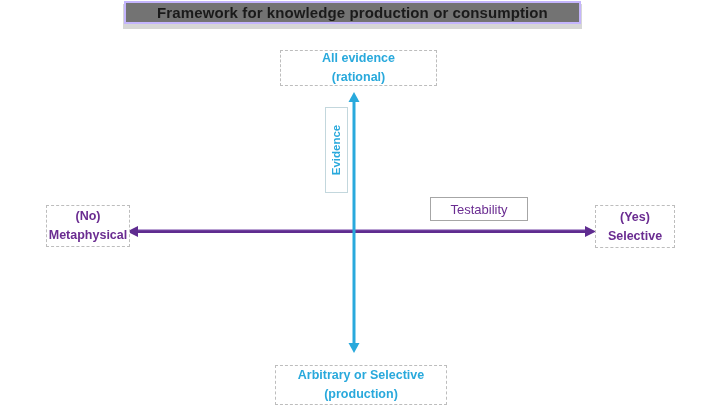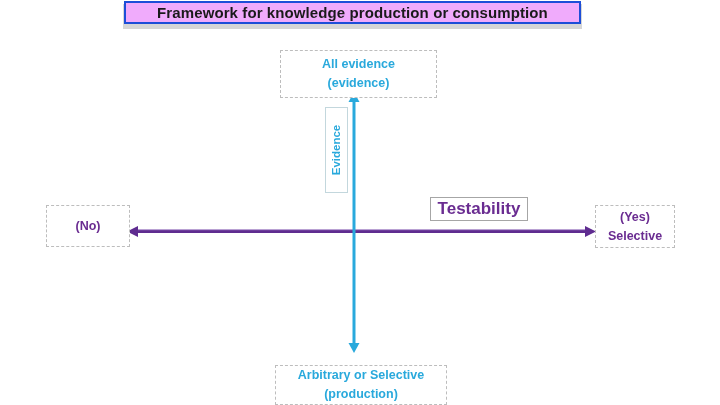--- a/index.html
+++ b/index.html
@@ -17,22 +17,22 @@
   }
 
   
   .title-box {
     position: absolute;
     left: 124px;
     top: 1px;
     width: 457px;
     height: 23px;
     box-sizing: border-box;
-    border: 2px solid #1d4ed8;
-    background: #f0abfc;
+    border: 2px solid #c4b5fd;
+    background: #737373;
     box-shadow: 0 4px 0 1px #d6d6d6;
     display: flex;
     align-items: center;
     justify-content: center;
   }
   .title-box span {
     font-size: 15px;
     font-weight: bold;
     color: var(--title_text);
     white-space: nowrap;
@@ -63,21 +63,21 @@
     display: flex;
     flex-direction: column;
     align-items: center;
     justify-content: center;
     text-align: center;
     line-height: 1.5;
   }
   .cyan-text { color: var(--evidence); font-weight: bold; font-size: 12.5px; white-space: nowrap; }
   .purple-text { color: var(--purple_text); font-weight: bold; font-size: 12.5px; white-space: nowrap; }
 
-  .top-box    { left: 280px; top: 50px;  width: 157px; height: 48px; }
+  .top-box    { left: 280px; top: 50px;  width: 157px; height: 36px; }
   .bottom-box { left: 275px; top: 365px; width: 172px; height: 40px; }
   .left-box   { left: 30px;  top: 205px; width: 84px;  height: 42px; margin-left: 16px; }
   .right-box  { left: 595px; top: 205px; width: 80px;  height: 43px; }
 
   
   .evidence-box {
     position: absolute;
     left: 325px;
     top: 107px;
     width: 23px;
@@ -105,22 +105,22 @@
     width: 98px;
     height: 24px;
     box-sizing: border-box;
     border: 1px solid #a6a6a6;
     background: #ffffff;
     display: flex;
     align-items: center;
     justify-content: center;
   }
   .testability-box span {
-    font-size: 17px;
-    font-weight: bold;
+    font-size: 13px;
+    font-weight: normal;
     color: var(--purple_text);
   }
 </style>
 </head>
 <body>
 
 <div class="stage">
 
   <svg class="axes" viewBox="0 0 720 405" xmlns="http://www.w3.org/2000/svg">
 
@@ -133,33 +133,34 @@
     <polygon class="v-head" points="354,92 348.5,102 359.5,102"></polygon>
     <polygon class="v-head" points="354,353 348.5,343 359.5,343"></polygon>
   </svg>
 
   <div class="title-box">
     <span>Framework for knowledge production or consumption</span>
   </div>
 
   <div class="dashed-box top-box">
     <span class="cyan-text">All evidence</span>
-    <span class="cyan-text">(evidence)</span>
+    <span class="cyan-text">(rational)</span>
   </div>
 
   <div class="evidence-box">
     <span>Evidence</span>
   </div>
 
   <div class="testability-box">
     <span>Testability</span>
   </div>
 
   <div class="dashed-box left-box">
     <span class="purple-text">(No)</span>
+    <span class="purple-text">Metaphysical</span>
   </div>
 
   <div class="dashed-box right-box">
     <span class="purple-text">(Yes)</span>
     <span class="purple-text">Selective</span>
   </div>
 
   <div class="dashed-box bottom-box">
     <span class="cyan-text">Arbitrary or Selective</span>
     <span class="cyan-text">(production)</span>

